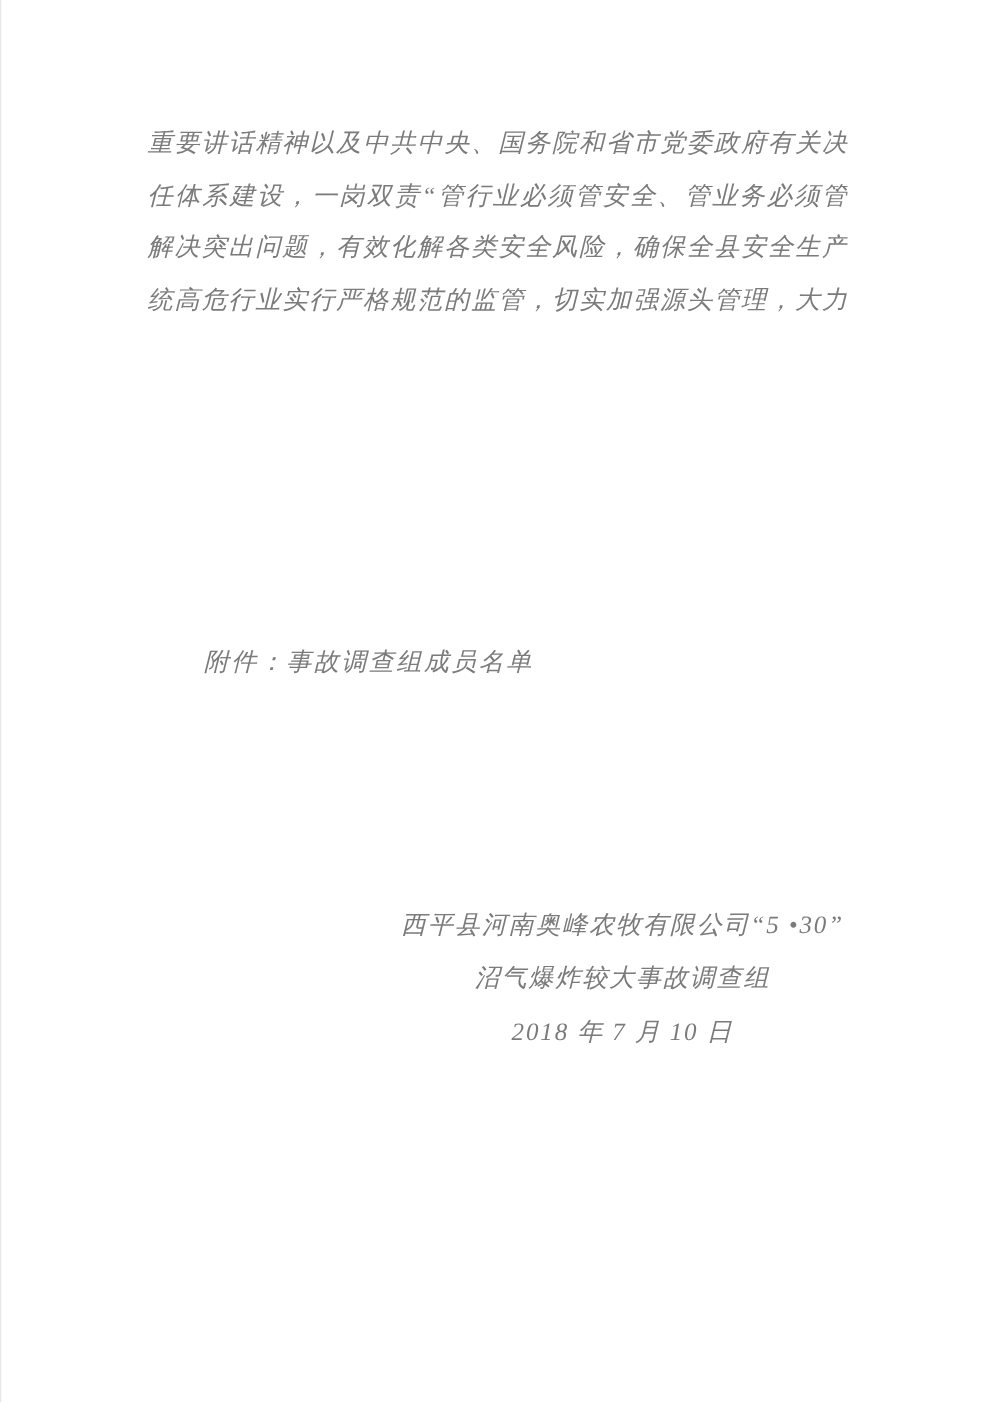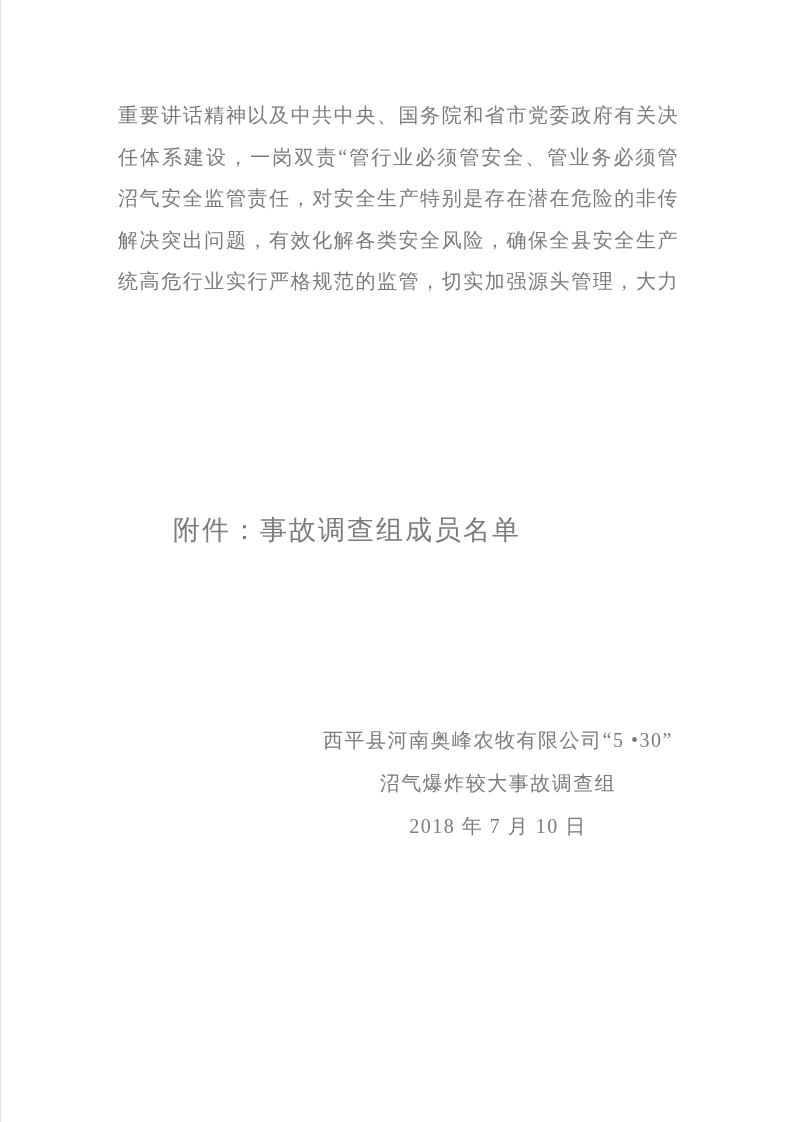--- a/index.html
+++ b/index.html
@@ -10,20 +10,21 @@
   .page {
     position: relative;
     width: 793px;
     height: 1122px;
     background: #ffffff;
     border-left: 1px solid #e6e6e6;
     box-sizing: border-box;
     font-family: "Liberation Serif", "DejaVu Serif", serif;
     color: #7b7b7b;
     overflow: hidden;
+    font-style: italic;
   }
   .body-text {
     position: absolute;
     left: 117px;
     top: 95px;
     width: 560px;
     font-size: 20px;
   }
   .doc-line {
     height: 41.5px;
@@ -31,26 +32,26 @@
     overflow: hidden;
     letter-spacing: 0.5px;
   }
   .doc-line.justify {
     text-align: justify;
     text-align-last: justify;
     text-justify: inter-character;
   }
   .attachment-line {
     position: absolute;
-    left: 127px;
+    left: 117px;
     top: 510px;
     width: 560px;
     height: 41.5px;
     line-height: 41.5px;
-    font-size: 27px;
+    font-size: 20px;
     padding-left: 45px;
     box-sizing: border-box;
     letter-spacing: 2px;
   }
   .signature-block {
     position: absolute;
     left: 200px;
     top: 719px;
     width: 594px;
     text-align: center;
@@ -63,21 +64,20 @@
   }
 </style>
 </head>
 <body>
 
 <div class="page">
 
   <div class="body-text">
     <div class="doc-line justify">重要讲话精神以及中共中央、国务院和省市党委政府有关决</div>
     <div class="doc-line justify">任体系建设，一岗双责“管行业必须管安全、管业务必须管</div>
-    <div class="doc-line justify">沼气安全监管责任，对安全生产特别是存在潜在危险的非传</div>
     <div class="doc-line justify">解决突出问题，有效化解各类安全风险，确保全县安全生产</div>
     <div class="doc-line justify">统高危行业实行严格规范的监管，切实加强源头管理，大力</div>
   </div>
 
   <div class="attachment-line">附件：事故调查组成员名单</div>
 
   <div class="signature-block">
     <div class="sig-line">西平县河南奥峰农牧有限公司“5 •30”</div>
     <div class="sig-line">沼气爆炸较大事故调查组</div>
     <div class="sig-line">2018 年 7 月 10 日</div>

